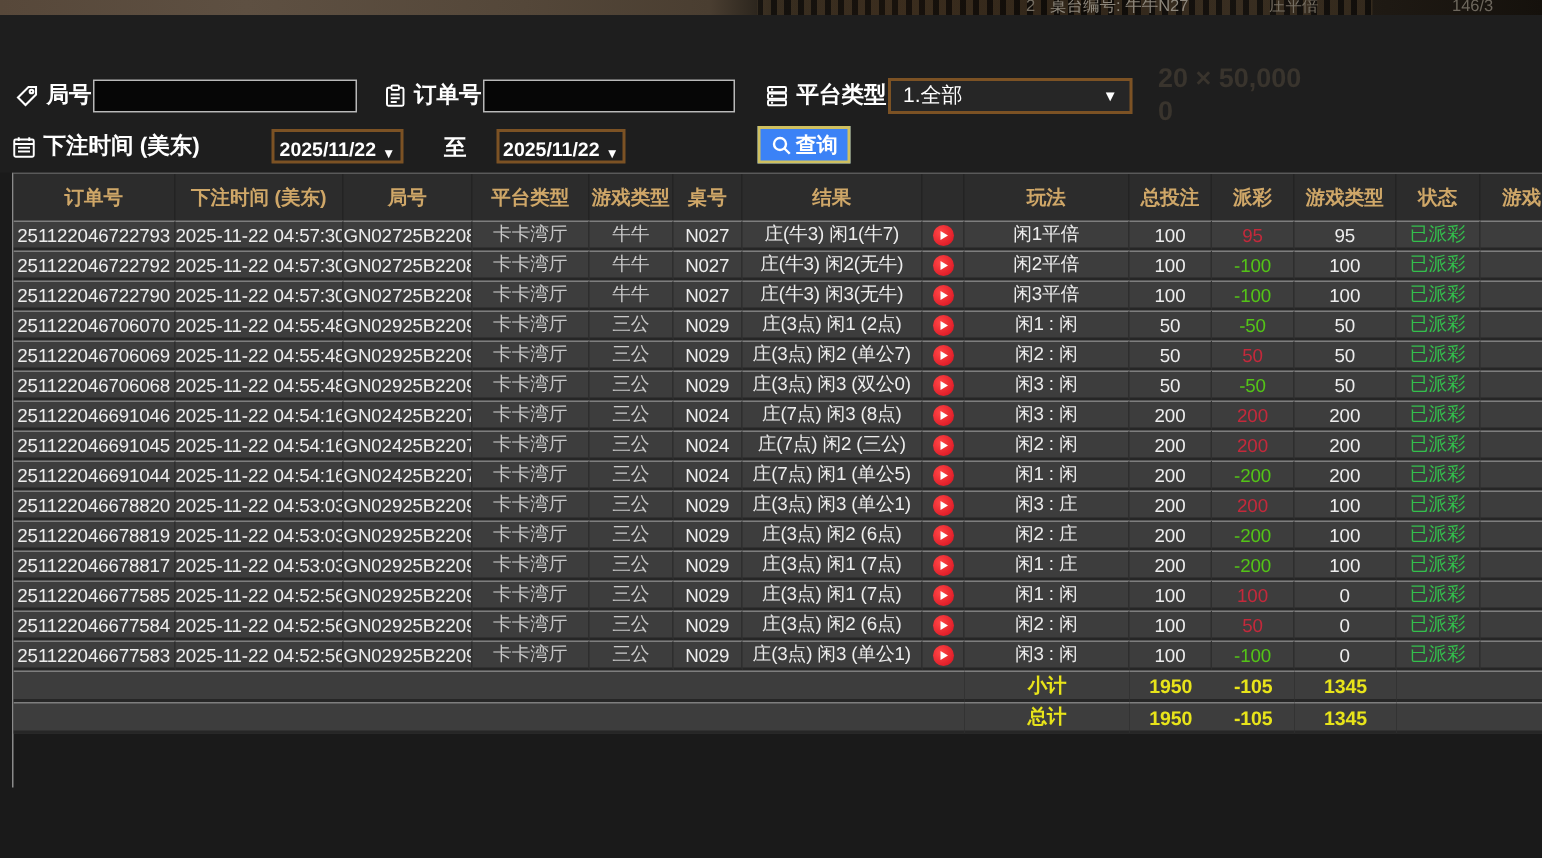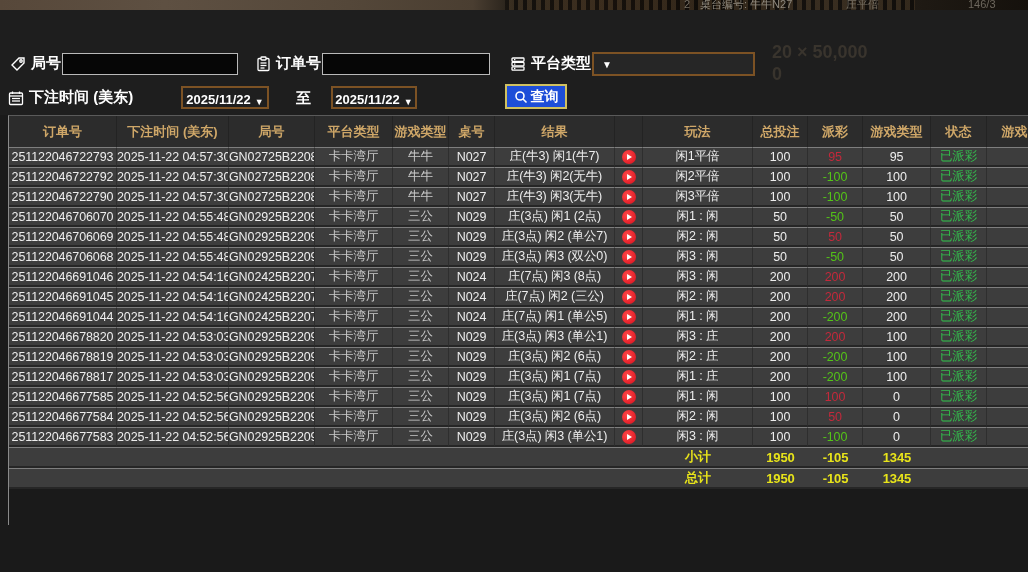--- a/index.html
+++ b/index.html
@@ -59,21 +59,21 @@
     border:2px solid #7c5224; color:#fff; font-weight:bold; font-size:13px;
     display:flex; align-items:flex-end; justify-content:center; gap:4px;
     cursor:pointer; font-family:"Liberation Sans",sans-serif;
   }
   .date-btn .caret { font-size:9px; }
 
   .to-label { position:absolute; left:296px; top:79px; color:#fff; font-weight:bold; font-size:15px; }
 
   .query-btn {
     position:absolute; left:505px; top:74px; width:62px; height:25px;
-    background:#1d4ed8; border:2px solid #cfc060; color:#fff;
+    background:#3b82f6; border:2px solid #cfc060; color:#fff;
     font-weight:bold; font-size:14px; display:flex; align-items:center;
     justify-content:center; gap:3px; cursor:pointer;
     font-family:"Liberation Sans",sans-serif;
   }
 
   
   .table-wrap {
     position:absolute; left:8px; top:115px; width:1020px; height:410px;
     overflow:hidden; border-left:1px solid #8a8a8a; border-top:1px solid #5a5a5a;
     background:#1a1a1a;
@@ -151,20 +151,21 @@
       <rect x="2" y="2" width="12" height="3.4" rx="0.8"></rect>
         <rect x="2" y="6.4" width="12" height="3.4" rx="0.8"></rect>
         <rect x="2" y="10.8" width="12" height="3.4" rx="0.8"></rect>
       <line x1="4" y1="3.7" x2="5.4" y2="3.7"></line>
         <line x1="4" y1="8.1" x2="5.4" y2="8.1"></line>
         <line x1="4" y1="12.5" x2="5.4" y2="12.5"></line>
     </svg>
     <span>平台类型</span>
   </div>
   <div class="f-select" style="left:592px; top:42px; width:163px;">
+    <span class="sel-text">1.全部</span>
     <span class="caret">▼</span>
   </div>
 
   <div class="f-label" style="left:8px; top:78px;">
     <svg width="16" height="16" viewBox="0 0 16 16" fill="none" stroke="#fff" stroke-width="1.3">
       <rect x="1.5" y="3" width="13" height="11.5" rx="1"></rect>
         <line x1="1.5" y1="6" x2="14.5" y2="6"></line>
       <line x1="4.5" y1="1.5" x2="4.5" y2="4"></line>
         <line x1="11.5" y1="1.5" x2="11.5" y2="4"></line>
       <line x1="4" y1="8.5" x2="12" y2="8.5"></line>

